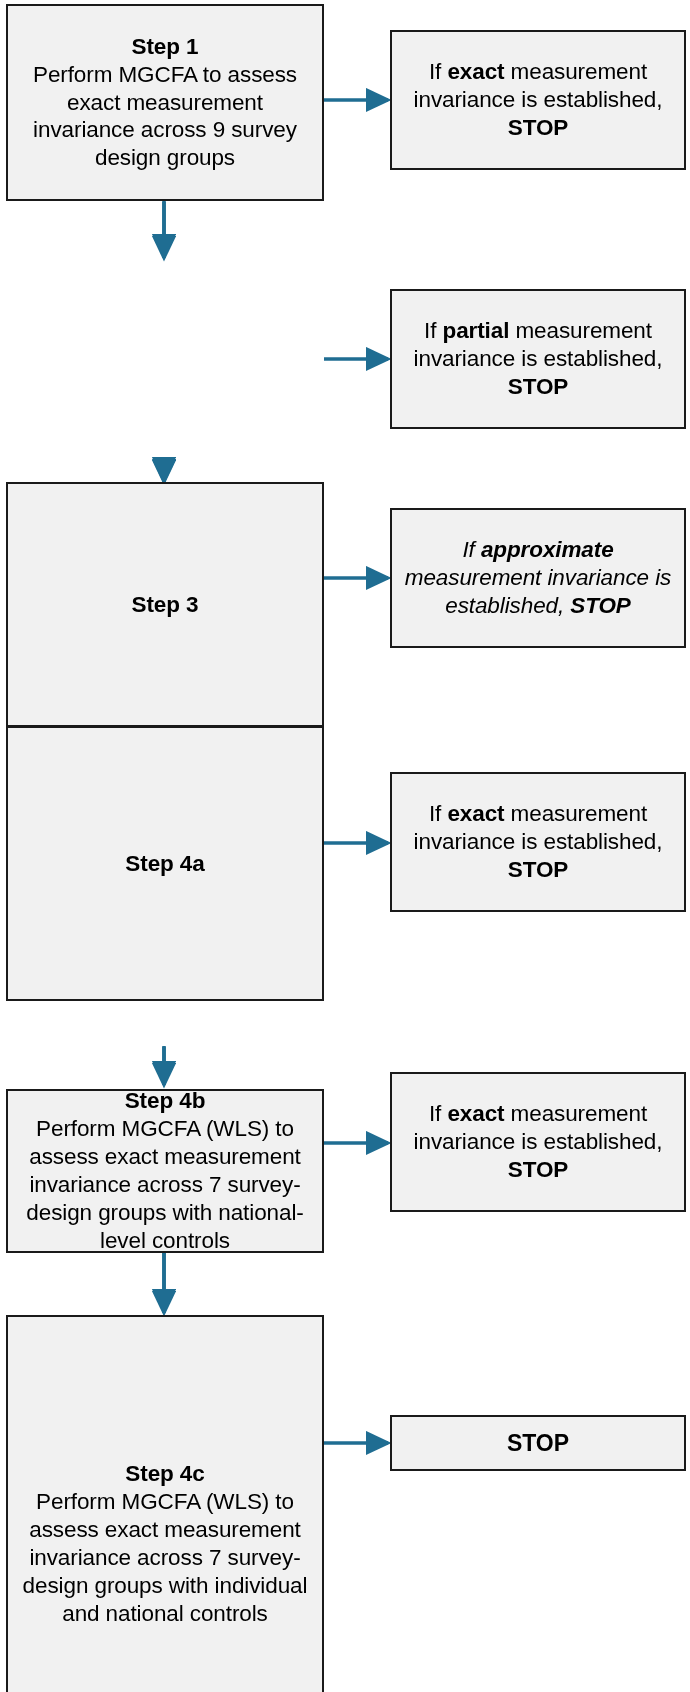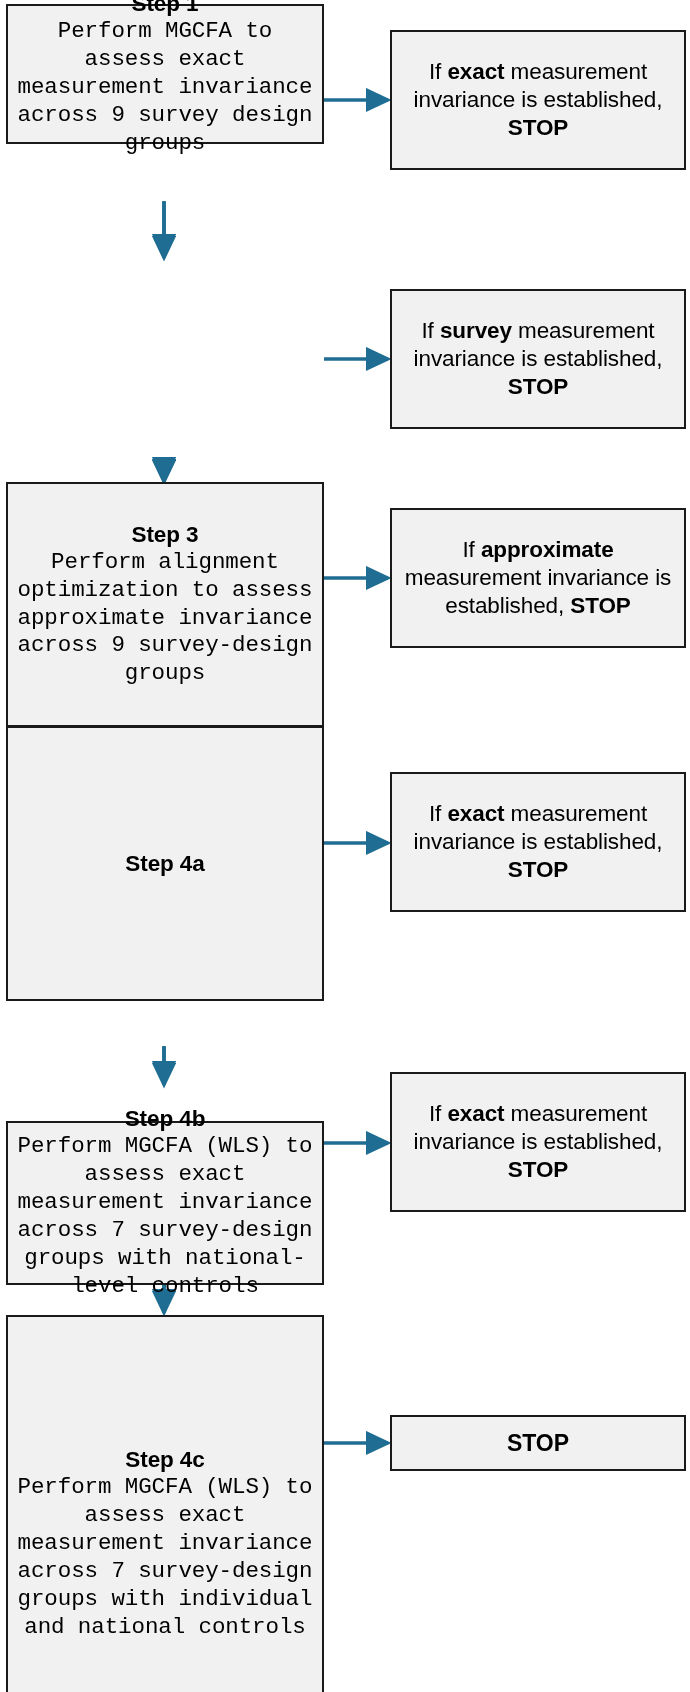--- a/index.html
+++ b/index.html
@@ -35,21 +35,20 @@
   .node .inner {
     width: 100%;
   }
   .node .hdr {
     font-weight: bold;
     display: block;
   }
   .node .body {
     display: block;
     font-weight: normal;
-    font-family: Liberation Mono, monospace;
   }
   .node b { font-weight: bold; }
   .stop-node {
     font-weight: bold;
     font-size: 23px;
   }
   
   .conn {
     position: absolute;
     pointer-events: none;
@@ -109,42 +108,41 @@
       <g stroke="#1f6d92" stroke-width="3.6" fill="none" marker-end="url(#arw2)">
         <line x1="164" y1="202" x2="164" y2="256"></line>
         <line x1="164" y1="465" x2="164" y2="479"></line>
         <line x1="164" y1="728" x2="164" y2="718"></line>
         <line x1="164" y1="1047" x2="164" y2="1083"></line>
         <line x1="164" y1="1253" x2="164" y2="1311"></line>
       </g>
     </svg>
   </div>
 
-  <div class="node" style="left:6px;top:4px;width:318px;height:140px;">
+  <div class="node" style="left:6px;top:4px;width:318px;height:197px;">
     <span class="inner">
       <span class="hdr">Step 1</span>
       <span class="body">Perform MGCFA to assess exact measurement invariance across 9 survey design groups</span>
     </span>
   </div>
 
 
   <div class="node" style="left:6px;top:482px;width:318px;height:245px;">
     <span class="inner">
       <span class="hdr">Step 3</span>
-      <span class="body">Perform alignment optimization to assess approximate invariance across 9 survey-design groups</span>
     </span>
   </div>
 
   <div class="node" style="left:6px;top:726px;width:318px;height:275px;">
     <span class="inner">
       <span class="hdr">Step 4a</span>
     </span>
   </div>
 
-  <div class="node" style="left:6px;top:1089px;width:318px;height:164px;font-size:22.5px;margin-top:32px;">
+  <div class="node" style="left:6px;top:1089px;width:318px;height:164px;font-size:22.5px;">
     <span class="inner">
       <span class="hdr">Step 4b</span>
       <span class="body">Perform MGCFA (WLS) to assess exact measurement invariance across 7 survey-design groups with national-level controls</span>
     </span>
   </div>
 
   <div class="node" style="left:6px;top:1315px;width:318px;height:458px;">
     <span class="inner">
       <span class="hdr">Step 4c</span>
       <span class="body">Perform MGCFA (WLS) to assess exact measurement invariance across 7 survey-design groups with individual and national controls</span>
@@ -152,25 +150,25 @@
   </div>
 
   <div class="node" style="left:390px;top:30px;width:296px;height:140px;">
     <span class="inner">
       <span>If </span><b>exact</b><span> measurement invariance is established, </span><b>STOP</b>
     </span>
   </div>
 
   <div class="node" style="left:390px;top:289px;width:296px;height:140px;">
     <span class="inner">
-      <span>If </span><b>survey</b><span> measurement invariance is established, </span><b>STOP</b>
+      <span>If </span><b>partial</b><span> measurement invariance is established, </span><b>STOP</b>
     </span>
   </div>
 
-  <div class="node" style="left:390px;top:508px;width:296px;height:140px;">
+  <div class="node" style="left:390px;top:508px;width:296px;height:140px;font-style:italic;">
     <span class="inner">
       <span>If </span><b>approximate</b><span> measurement invariance is established, </span><b>STOP</b>
     </span>
   </div>
 
   <div class="node" style="left:390px;top:772px;width:296px;height:140px;">
     <span class="inner">
       <span>If </span><b>exact</b><span> measurement invariance is established, </span><b>STOP</b>
     </span>
   </div>

